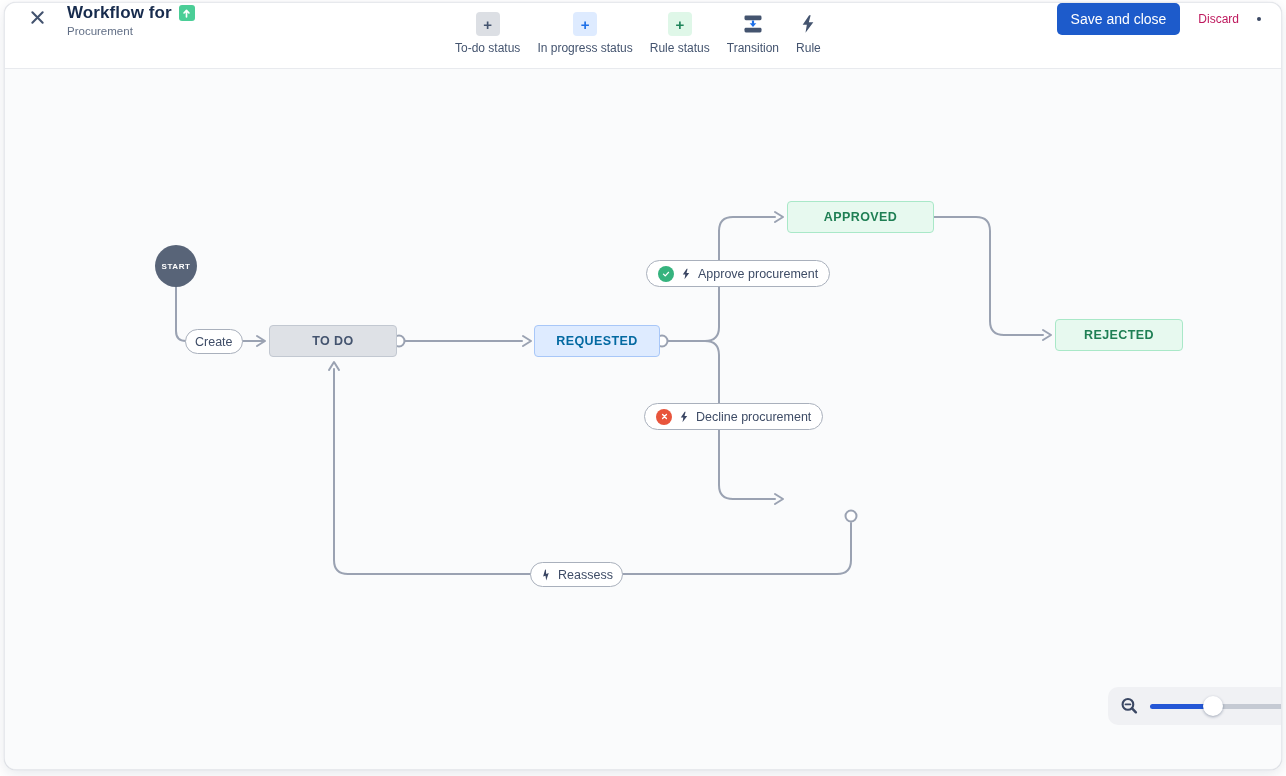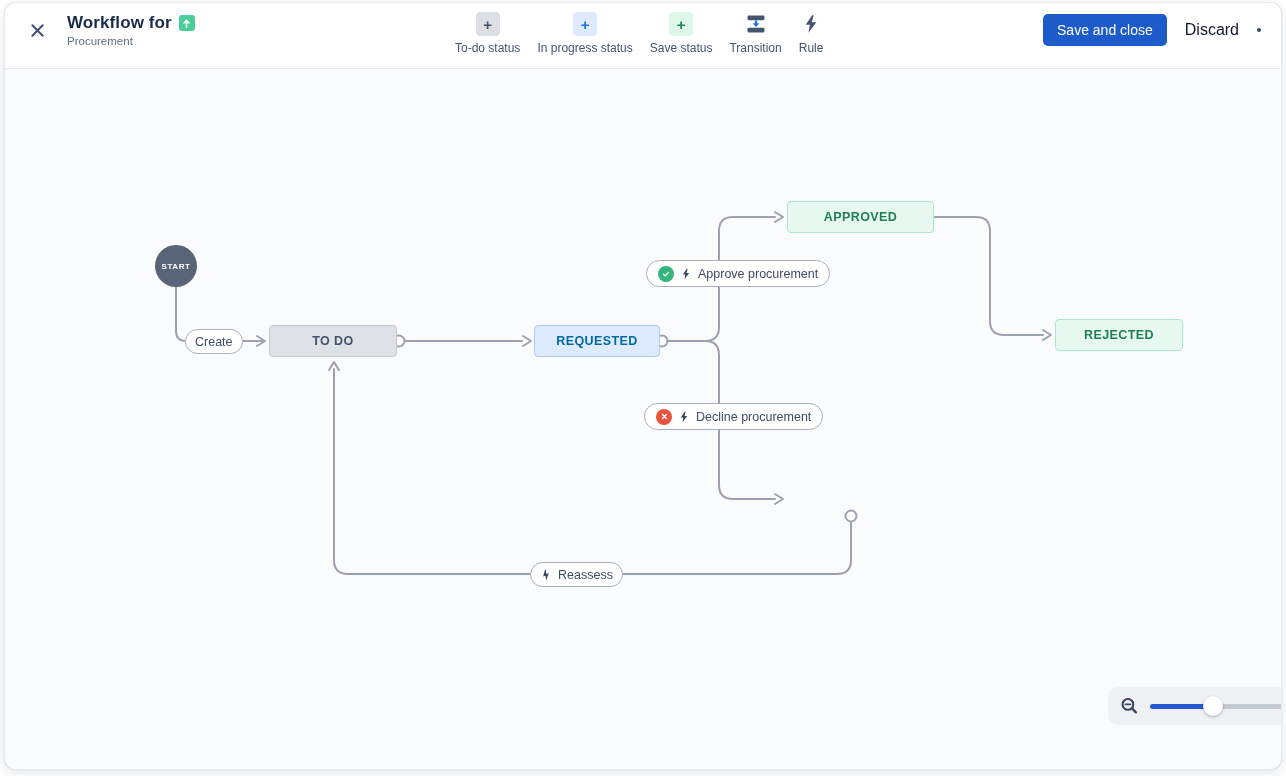--- a/index.html
+++ b/index.html
@@ -5,21 +5,21 @@
   * { margin:0; padding:0; box-sizing:border-box; }
   html,body { width:1286px; height:776px; background:#fff; font-family:"Liberation Sans", sans-serif; }
   .window {
     position:absolute; left:4px; top:2px; width:1278px; height:768px;
     background:#fff; border:1px solid #E7E9ED; border-radius:12px;
     box-shadow:0 4px 14px rgba(9,30,66,.10), 0 0 1px rgba(9,30,66,.2);
     overflow:hidden;
   }
   
   .header {
-    position:relative; height:66px; display:flex; align-items:center;
+    position:relative; height:66px; display:flex; align-items:flex-start;
     padding:0 20px 11px 18px; border-bottom:1px solid #E8EAEE; background:#fff; z-index:5;
   }
   .close-btn { width:28px; height:28px; display:flex; align-items:center; justify-content:center;
     border:none; background:transparent; cursor:pointer; color:#42526E; }
   .title-block { margin-left:16px; }
   .title-row { display:flex; align-items:center; gap:7px; }
   .title { font-size:17px; font-weight:bold; color:#172B4D; letter-spacing:.1px; }
   .title-icon { width:16px; height:16px; border-radius:3px; background:#4BCE97; display:inline-flex;
     align-items:center; justify-content:center; }
   .subtitle { font-size:11.5px; color:#626F86; margin-top:2px; }
@@ -28,21 +28,21 @@
   .tool-icon { width:24px; height:24px; border-radius:4px; display:flex; align-items:center; justify-content:center;
     font-size:15px; font-weight:bold; line-height:1; }
   .tool-icon.gray  { background:#DCDFE4; color:#44546F; }
   .tool-icon.blue  { background:#DEEBFF; color:#1D6FE8; }
   .tool-icon.green { background:#DFF7E8; color:#1F845A; }
   .tool-icon.bare  { background:transparent; }
   .tool-label { font-size:12px; color:#44546F; }
   .header-right { margin-left:auto; display:flex; align-items:center; gap:18px; }
   .save-btn { height:32px; padding:0 14px; border:none; border-radius:5px; background:#1D5BCB;
     color:#fff; font-size:14px; font-weight:500; cursor:pointer; font-family:inherit; }
-  .discard-btn { border:none; background:transparent; color:#0f172a; font-size:16px; font-weight:500;
+  .discard-btn { border:none; background:transparent; color:#be185d; font-size:12px; font-weight:500;
     cursor:pointer; font-family:inherit; }
   .more-dot { width:4px; height:4px; border-radius:50%; background:#3A4763; }
   
   .canvas { position:relative; width:1278px; height:701px; background:#FAFBFC; overflow:hidden; }
   .edges { position:absolute; left:0; top:0; }
   .node { position:absolute; display:flex; align-items:center; justify-content:center;
     font-weight:bold; font-size:12.5px; letter-spacing:.4px; border-radius:4px; cursor:pointer; }
   .node.todo       { background:#DEE1E6; border:1px solid #C2C8D1; color:#44546F; }
   .node.inprogress { background:#DEEBFF; border:1px solid #A8C7F8; color:#0369a1; }
   .node.done       { background:#E7F9EF; border:1px solid #A9E8C8; color:#1F7F54; }
@@ -92,21 +92,21 @@
       <button class="tool">
         <span class="tool-icon gray">+</span>
         <span class="tool-label">To-do status</span>
       </button>
       <button class="tool">
         <span class="tool-icon blue">+</span>
         <span class="tool-label">In progress status</span>
       </button>
       <button class="tool">
         <span class="tool-icon green">+</span>
-        <span class="tool-label">Save status</span>
+        <span class="tool-label">Rule status</span>
       </button>
       <button class="tool">
         <span class="tool-icon bare">
           <svg width="24" height="24" viewBox="0 0 24 24">
             <rect x="3.5" y="3.6" width="17" height="4.6" rx="1.4" fill="#44546F"></rect>
             <rect x="3.5" y="15.8" width="17" height="4.6" rx="1.4" fill="#44546F"></rect>
             <path d="M12 8.6 V12" stroke="#1D6FE8" stroke-width="2.2"></path>
             <path d="M8.7 11.3 L12 15 L15.3 11.3 Z" fill="#1D6FE8"></path>
           </svg>
         </span>

